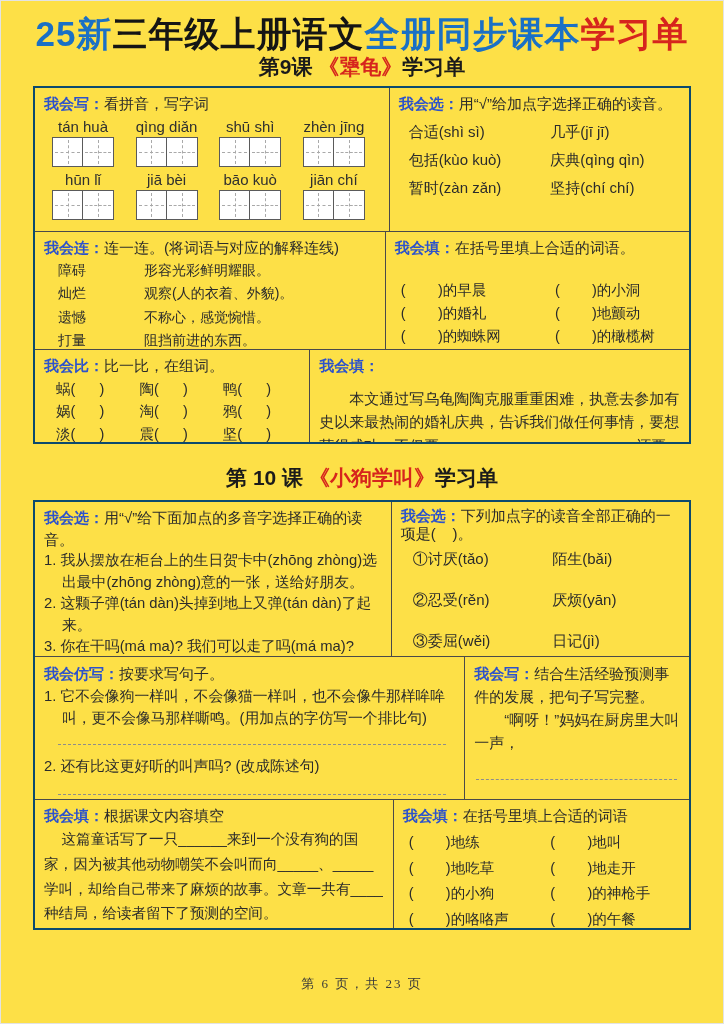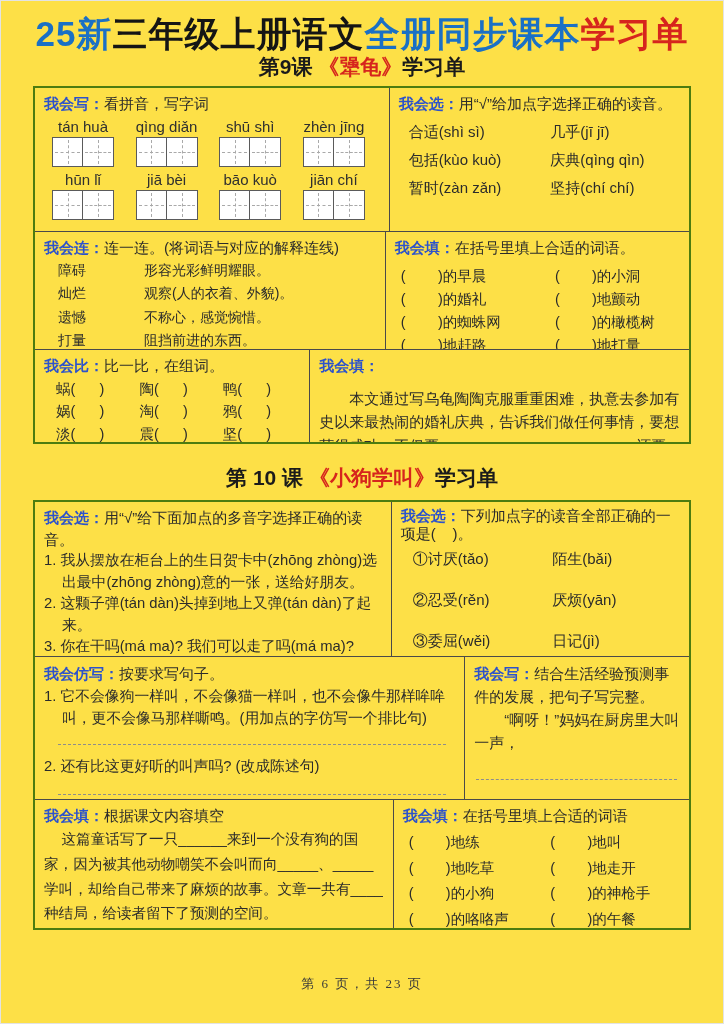--- a/index.html
+++ b/index.html
@@ -19,21 +19,21 @@
   .tp-blue { color:#1a70c5; }
   .tp-black { color:#151515; }
   .tp-red { color:#d6251d; }
   .lesson-heading {
     text-align:center; font-size:21px; font-weight:700; color:#1b1b1b;
     line-height:1.25;
   }
   .lesson-heading .book { color:#d6251d; }
   .lesson-heading.second { margin-top:21px; margin-bottom:9px; }
   
-  .wtable { width:658px; margin:6px auto 0; border:2px solid #4d7c0f; }
+  .wtable { width:658px; margin:6px auto 0; border:2px solid #0c4a6e; }
   .trow { display:flex; border-top:1.6px solid #4a4a4a; }
   .trow:first-child { border-top:none; }
   .cell { padding:5px 8px 4px 9px; overflow:hidden; }
   .cell.right { border-left:1.6px solid #4a4a4a; }
   .sec-label { color:#2c52cc; font-weight:700; }
   .inst { font-size:15px; line-height:22px; }
   .pre { white-space:pre-wrap; }
   
   .pin-row { display:flex; justify-content:space-between; padding:0 16px 0 8px; margin-top:2px; }
   .pgroup { text-align:center; }
@@ -177,21 +177,21 @@
         </div>
         <div class="conn-row">
           <div class="conn-word">打量</div>
           <div>阻挡前进的东西。</div>
         </div>
       </div>
       <div class="cell right" style="width:306px;">
         <div class="inst">
           <span class="sec-label">我会填：</span><span>在括号里填上合适的词语。</span>
         </div>
-        <div class="grid2" style="grid-template-columns:55% 45%; padding-left:6px; margin-top:6px; line-height:23.2px;">
+        <div class="grid2" style="grid-template-columns:55% 45%; padding-left:6px; margin-top:20px; line-height:23.2px;">
           <div class="g-item pre" style="font-size:14.5px;">(        )的早晨</div>
           <div class="g-item pre" style="font-size:14.5px;">(        )的小洞</div>
           <div class="g-item pre" style="font-size:14.5px;">(        )的婚礼</div>
           <div class="g-item pre" style="font-size:14.5px;">(        )地颤动</div>
           <div class="g-item pre" style="font-size:14.5px;">(        )的蜘蛛网</div>
           <div class="g-item pre" style="font-size:14.5px;">(        )的橄榄树</div>
           <div class="g-item pre" style="font-size:14.5px;">(        )地赶路</div>
           <div class="g-item pre" style="font-size:14.5px;">(        )地打量</div>
         </div>
       </div>

